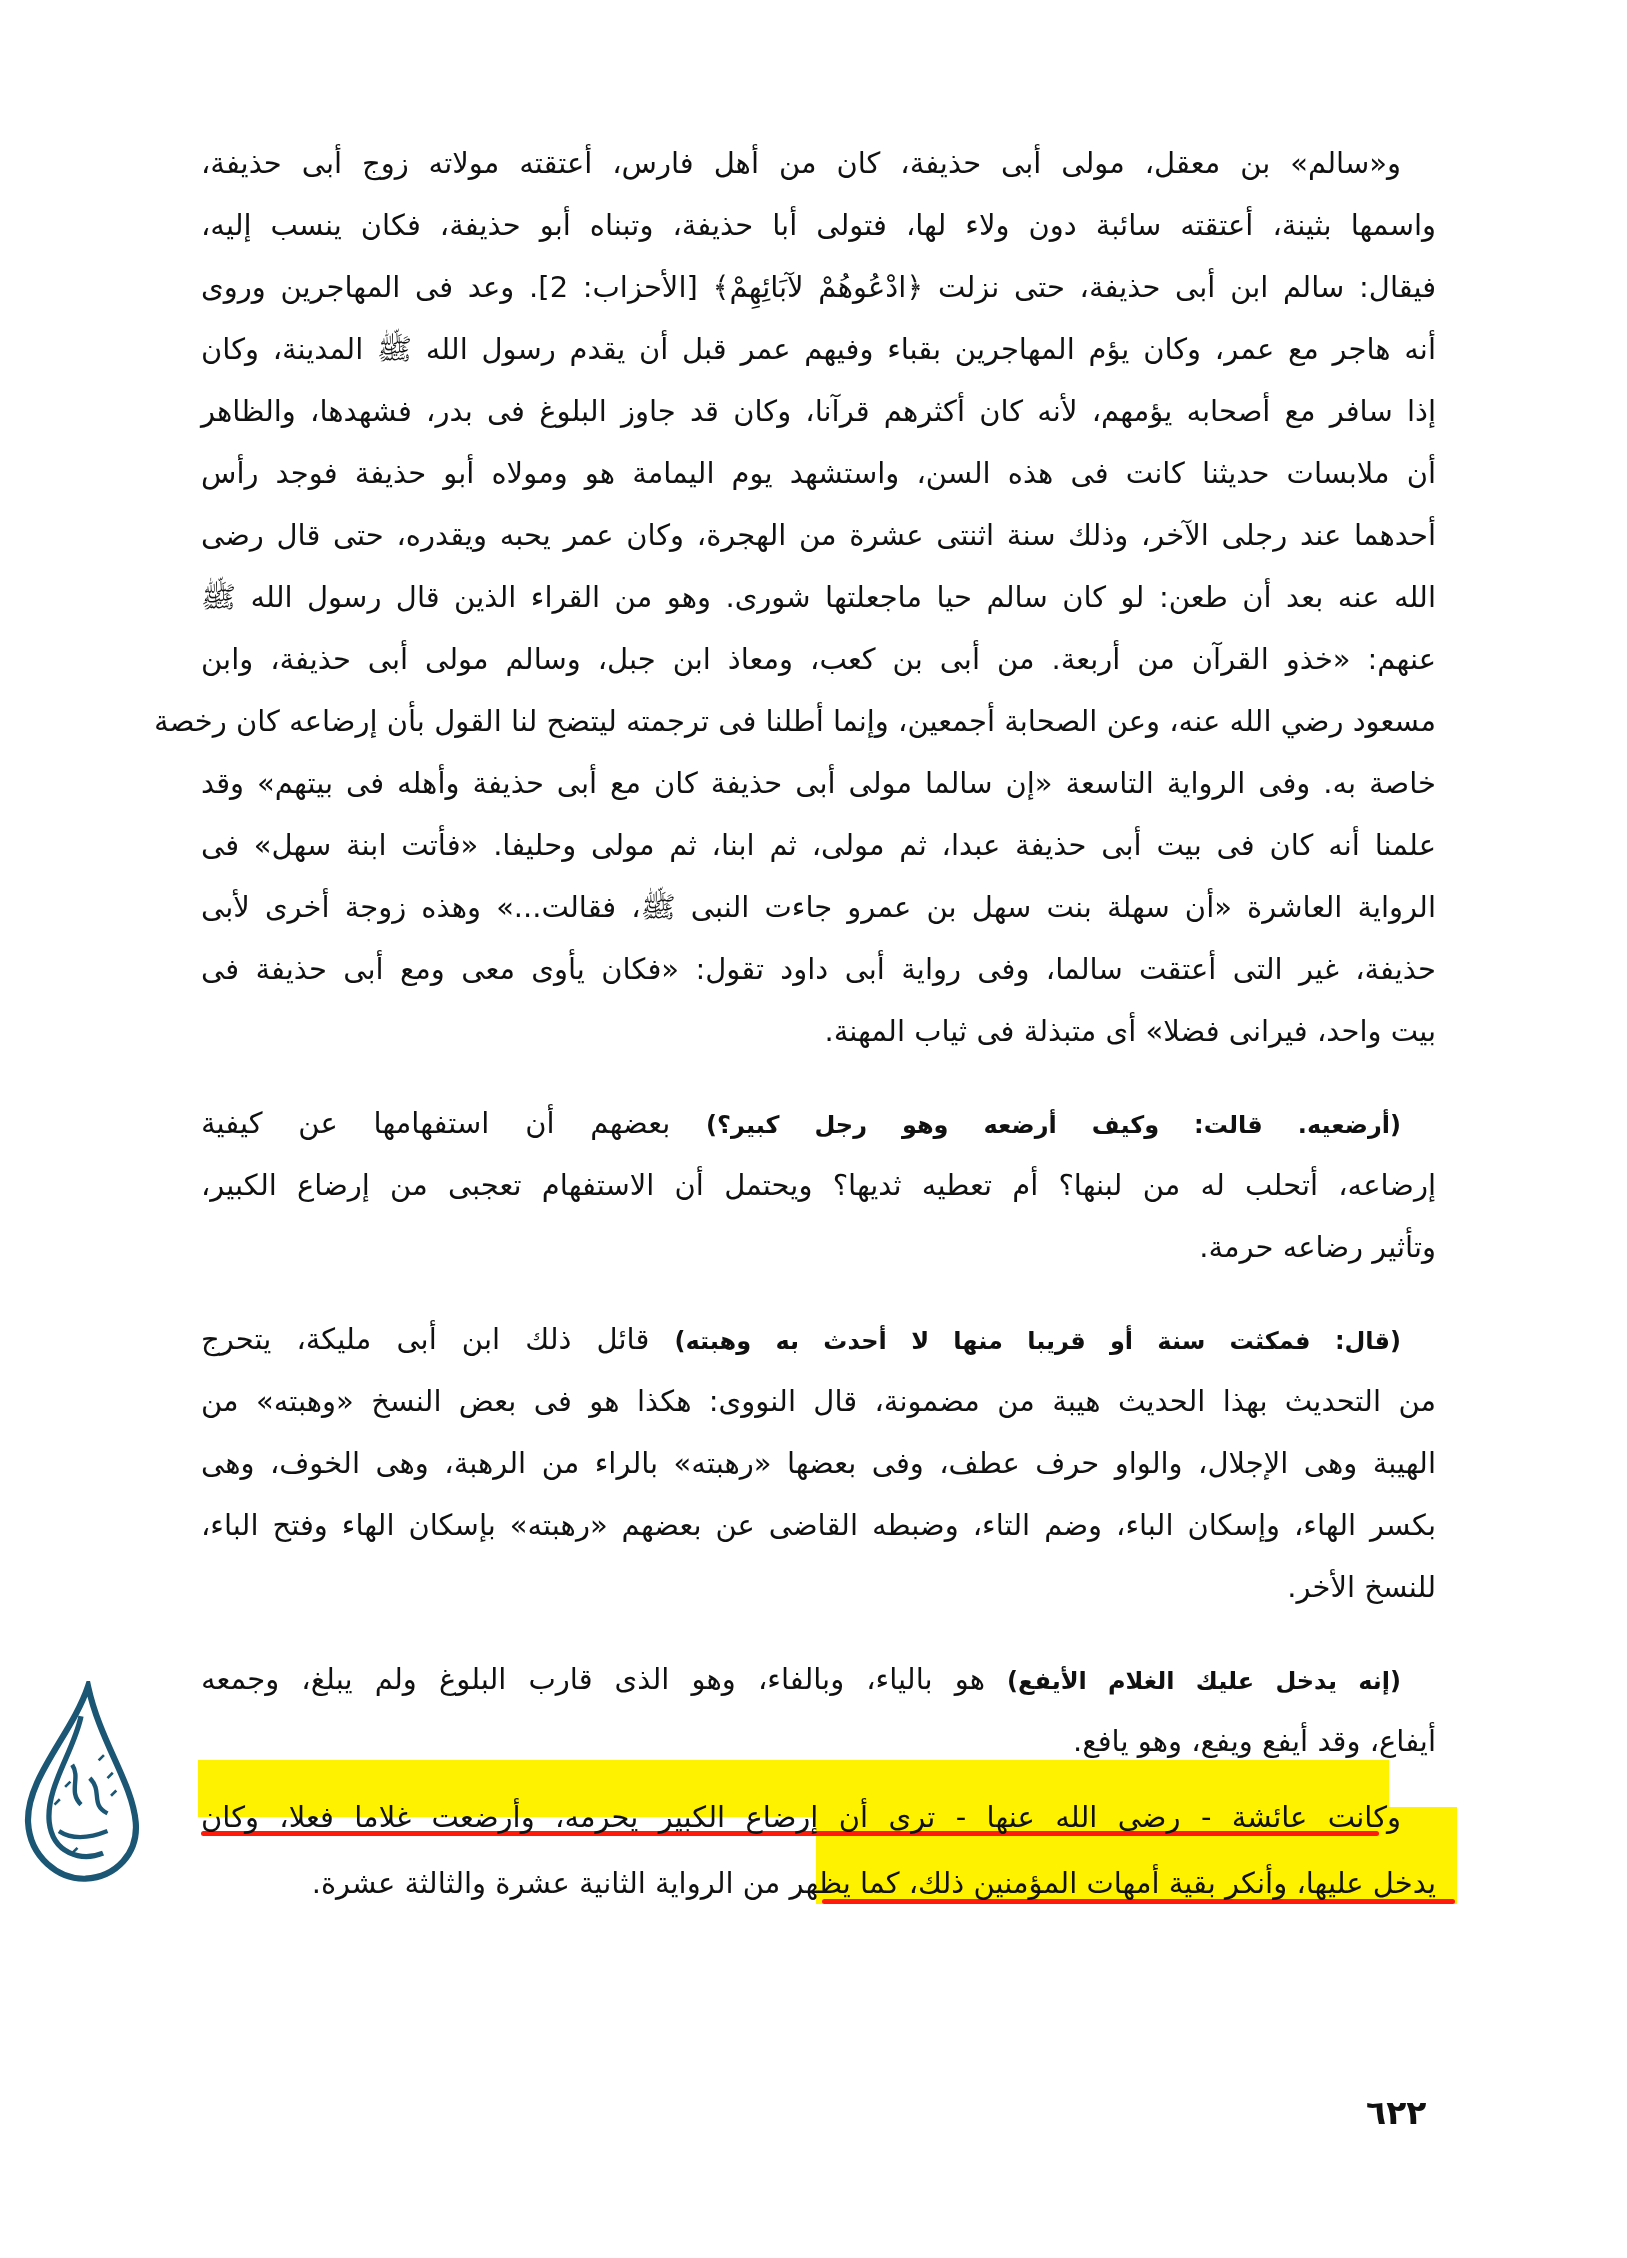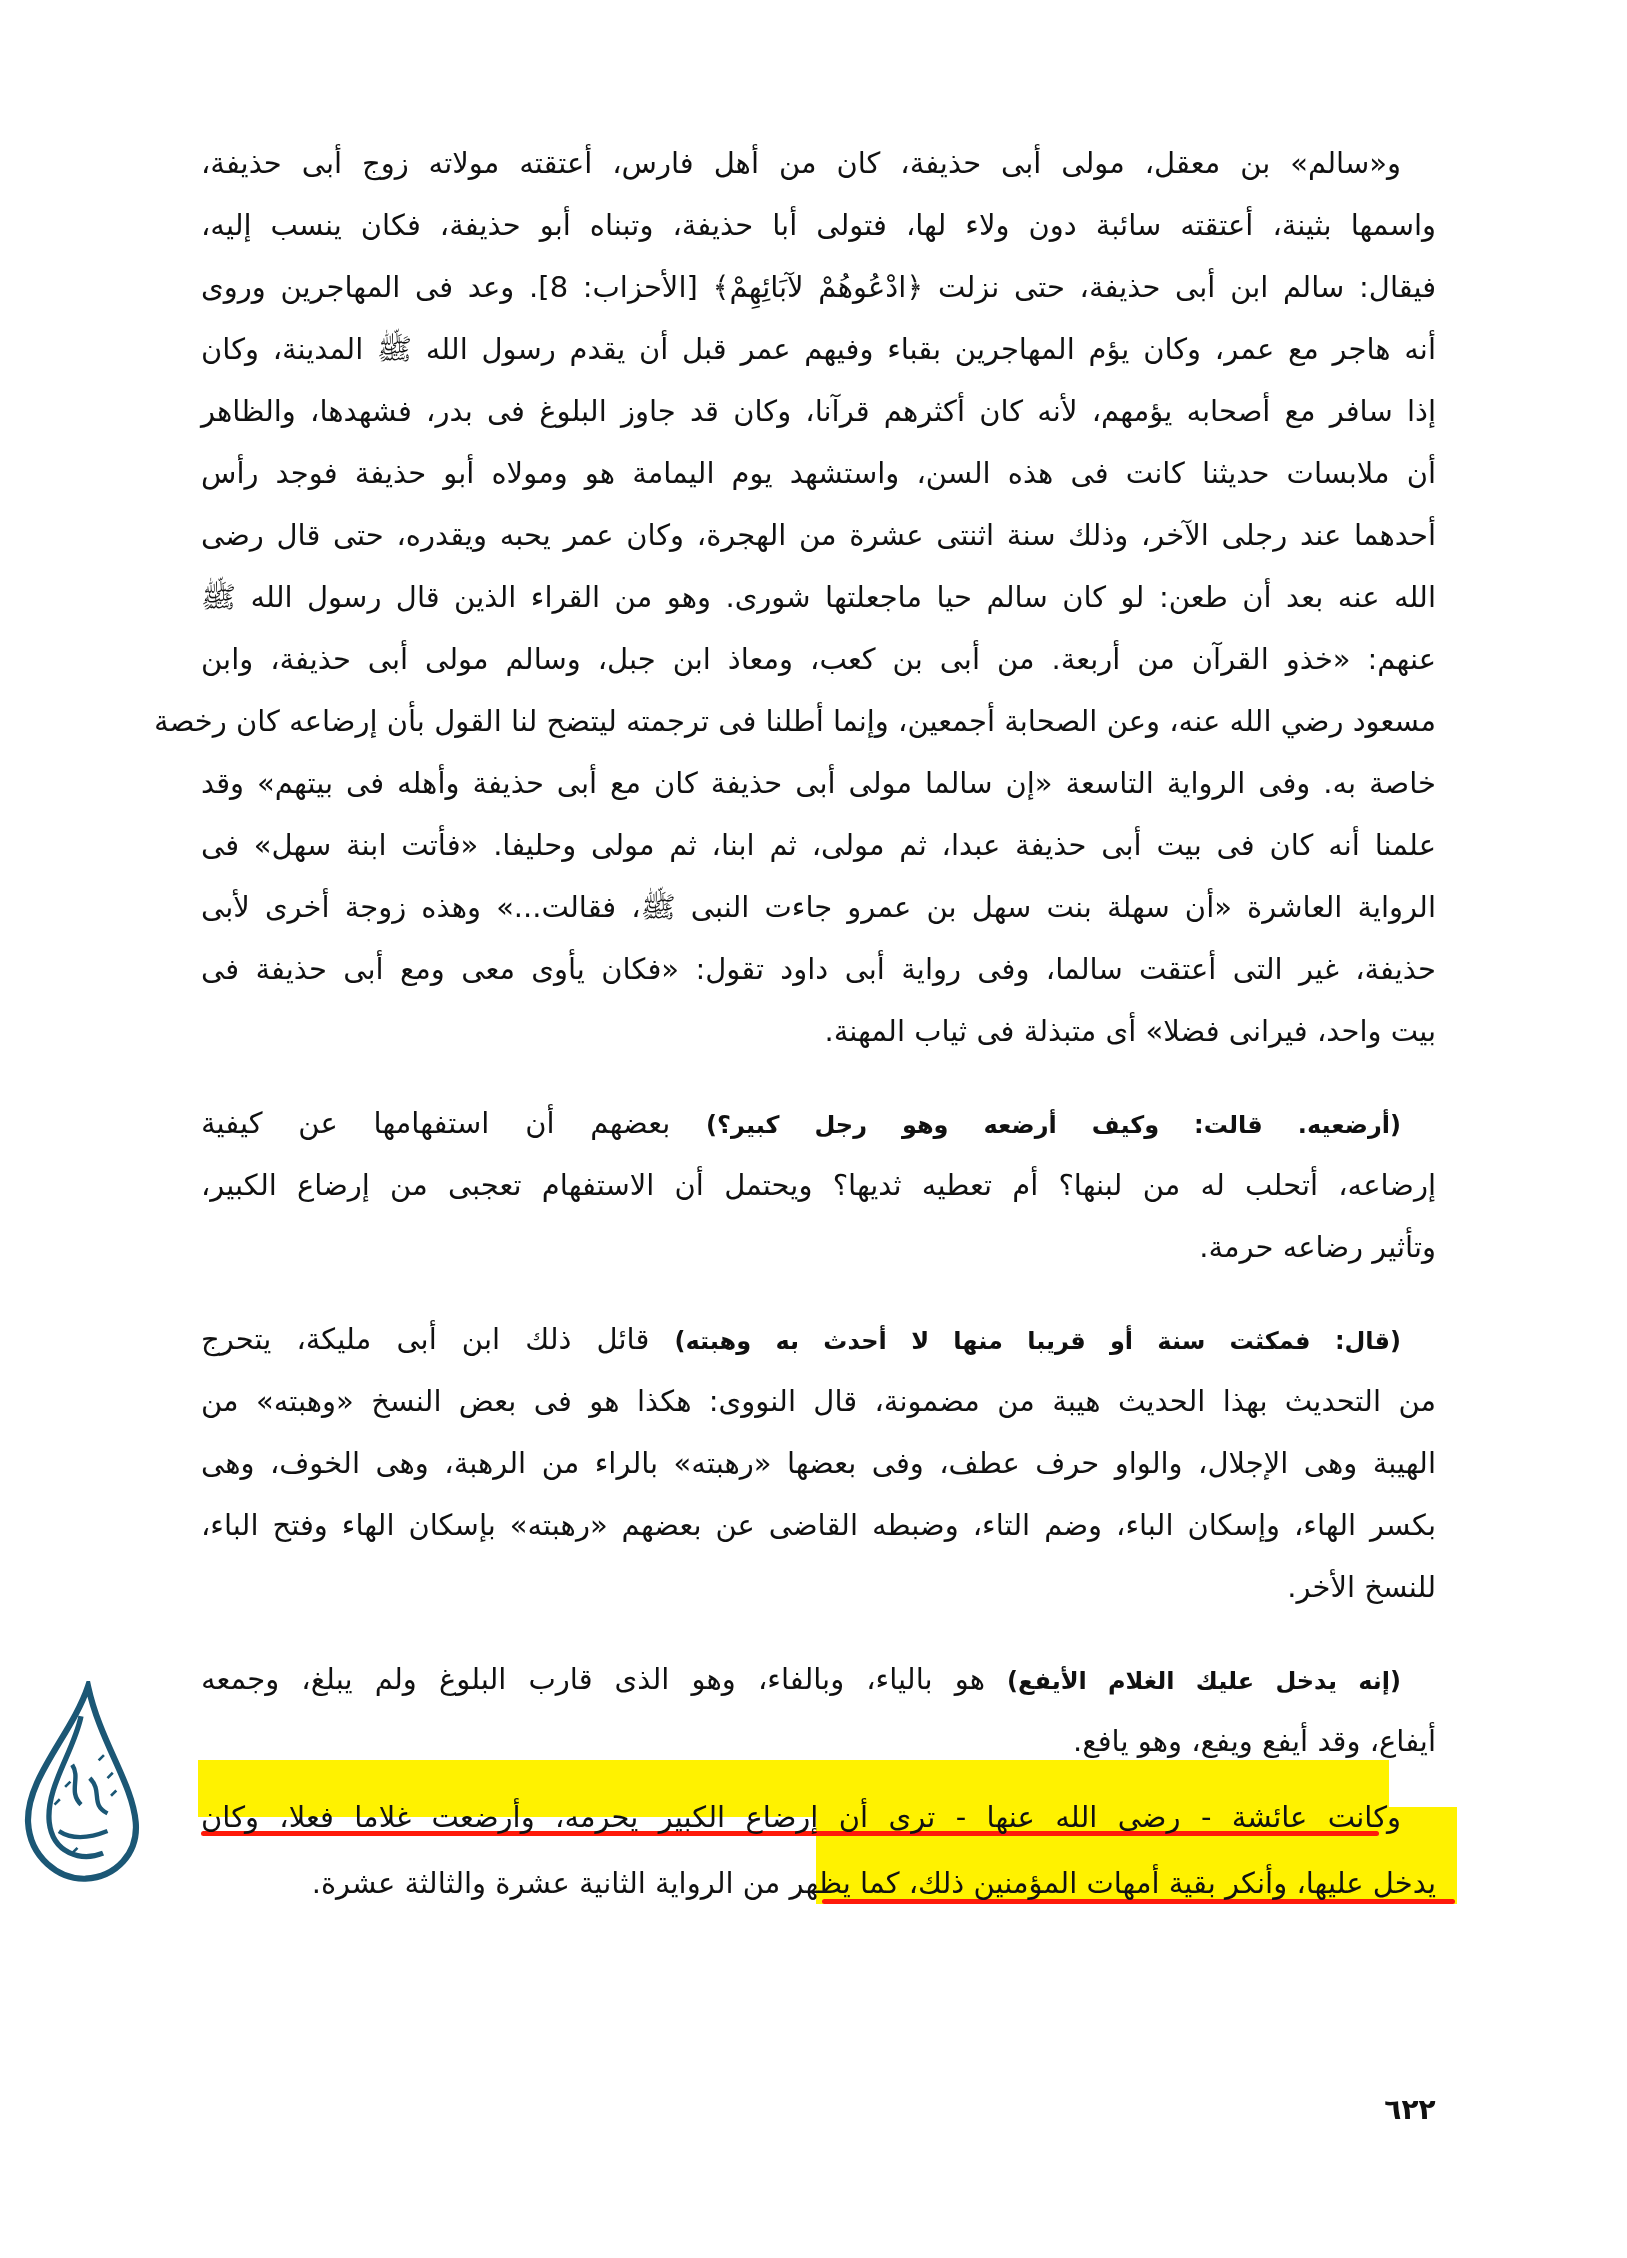--- a/index.html
+++ b/index.html
@@ -19,21 +19,21 @@
     text-align-last: justify;
   }
   .line.last { text-align-last: right; }
   .gap { height: 30px; }
   .head { font-weight: bold; font-size: 24px; }
   .underline-red {
     position: absolute; height: 5.3px; background: #ff1a0a; border-radius: 2.6px;
   }
   .pagenum {
     position: absolute; top: 2093px; left: 1366px; width: 88px;
-    font-size: 28px; font-weight: bold; direction: rtl; text-align: center;
+    font-size: 33px; font-weight: bold; direction: rtl; text-align: left;
   }
   .logo {
     position: absolute; left: 19.4px; top: 1681px; width: 124px; height: 203px;
   }
   .hlbox { position: absolute; background: #fff200; }
 </style>
 </head>
 <body>
 
 <svg class="logo" viewBox="0 0 140 230">
@@ -47,21 +47,21 @@
 <div class="hlbox" style="left:1376px; top:1807px; width:81px; height:12.4px;"></div>
 <div class="hlbox" style="left:816px; top:1807px; width:641px; height:97px;"></div>
 <div class="underline-red" style="left:201px; top:1831px; width:1178px;"></div>
 <div class="underline-red" style="left:822px; top:1899px; width:633px;"></div>
 
 <div class="page">
 
   <div>
     <span class="line" style="padding-right:35px">و«سالم» بن معقل، مولى أبى حذيفة، كان من أهل فارس، أعتقته مولاته زوج أبى حذيفة،</span>
     <span class="line">واسمها بثينة، أعتقته سائبة دون ولاء لها، فتولى أبا حذيفة، وتبناه أبو حذيفة، فكان ينسب إليه،</span>
-    <span class="line">فيقال: سالم ابن أبى حذيفة، حتى نزلت ﴿ادْعُوهُمْ لآبَائِهِمْ﴾ [الأحزاب: 8]. وعد فى المهاجرين وروى</span>
+    <span class="line">فيقال: سالم ابن أبى حذيفة، حتى نزلت ﴿ادْعُوهُمْ لآبَائِهِمْ﴾ [الأحزاب: 2]. وعد فى المهاجرين وروى</span>
     <span class="line">أنه هاجر مع عمر، وكان يؤم المهاجرين بقباء وفيهم عمر قبل أن يقدم رسول الله ﷺ المدينة، وكان</span>
     <span class="line">إذا سافر مع أصحابه يؤمهم، لأنه كان أكثرهم قرآنا، وكان قد جاوز البلوغ فى بدر، فشهدها، والظاهر</span>
     <span class="line">أن ملابسات حديثنا كانت فى هذه السن، واستشهد يوم اليمامة هو ومولاه أبو حذيفة فوجد رأس</span>
     <span class="line">أحدهما عند رجلى الآخر، وذلك سنة اثنتى عشرة من الهجرة، وكان عمر يحبه ويقدره، حتى قال رضى</span>
     <span class="line">الله عنه بعد أن طعن: لو كان سالم حيا ماجعلتها شورى. وهو من القراء الذين قال رسول الله ﷺ</span>
     <span class="line">عنهم: «خذو القرآن من أربعة. من أبى بن كعب، ومعاذ ابن جبل، وسالم مولى أبى حذيفة، وابن</span>
     <span class="line">مسعود رضي الله عنه، وعن الصحابة أجمعين، وإنما أطلنا فى ترجمته ليتضح لنا القول بأن إرضاعه كان رخصة</span>
     <span class="line">خاصة به. وفى الرواية التاسعة «إن سالما مولى أبى حذيفة كان مع أبى حذيفة وأهله فى بيتهم» وقد</span>
     <span class="line">علمنا أنه كان فى بيت أبى حذيفة عبدا، ثم مولى، ثم ابنا، ثم مولى وحليفا. «فأتت ابنة سهل» فى</span>
     <span class="line">الرواية العاشرة «أن سهلة بنت سهل بن عمرو جاءت النبى ﷺ، فقالت...» وهذه زوجة أخرى لأبى</span>

